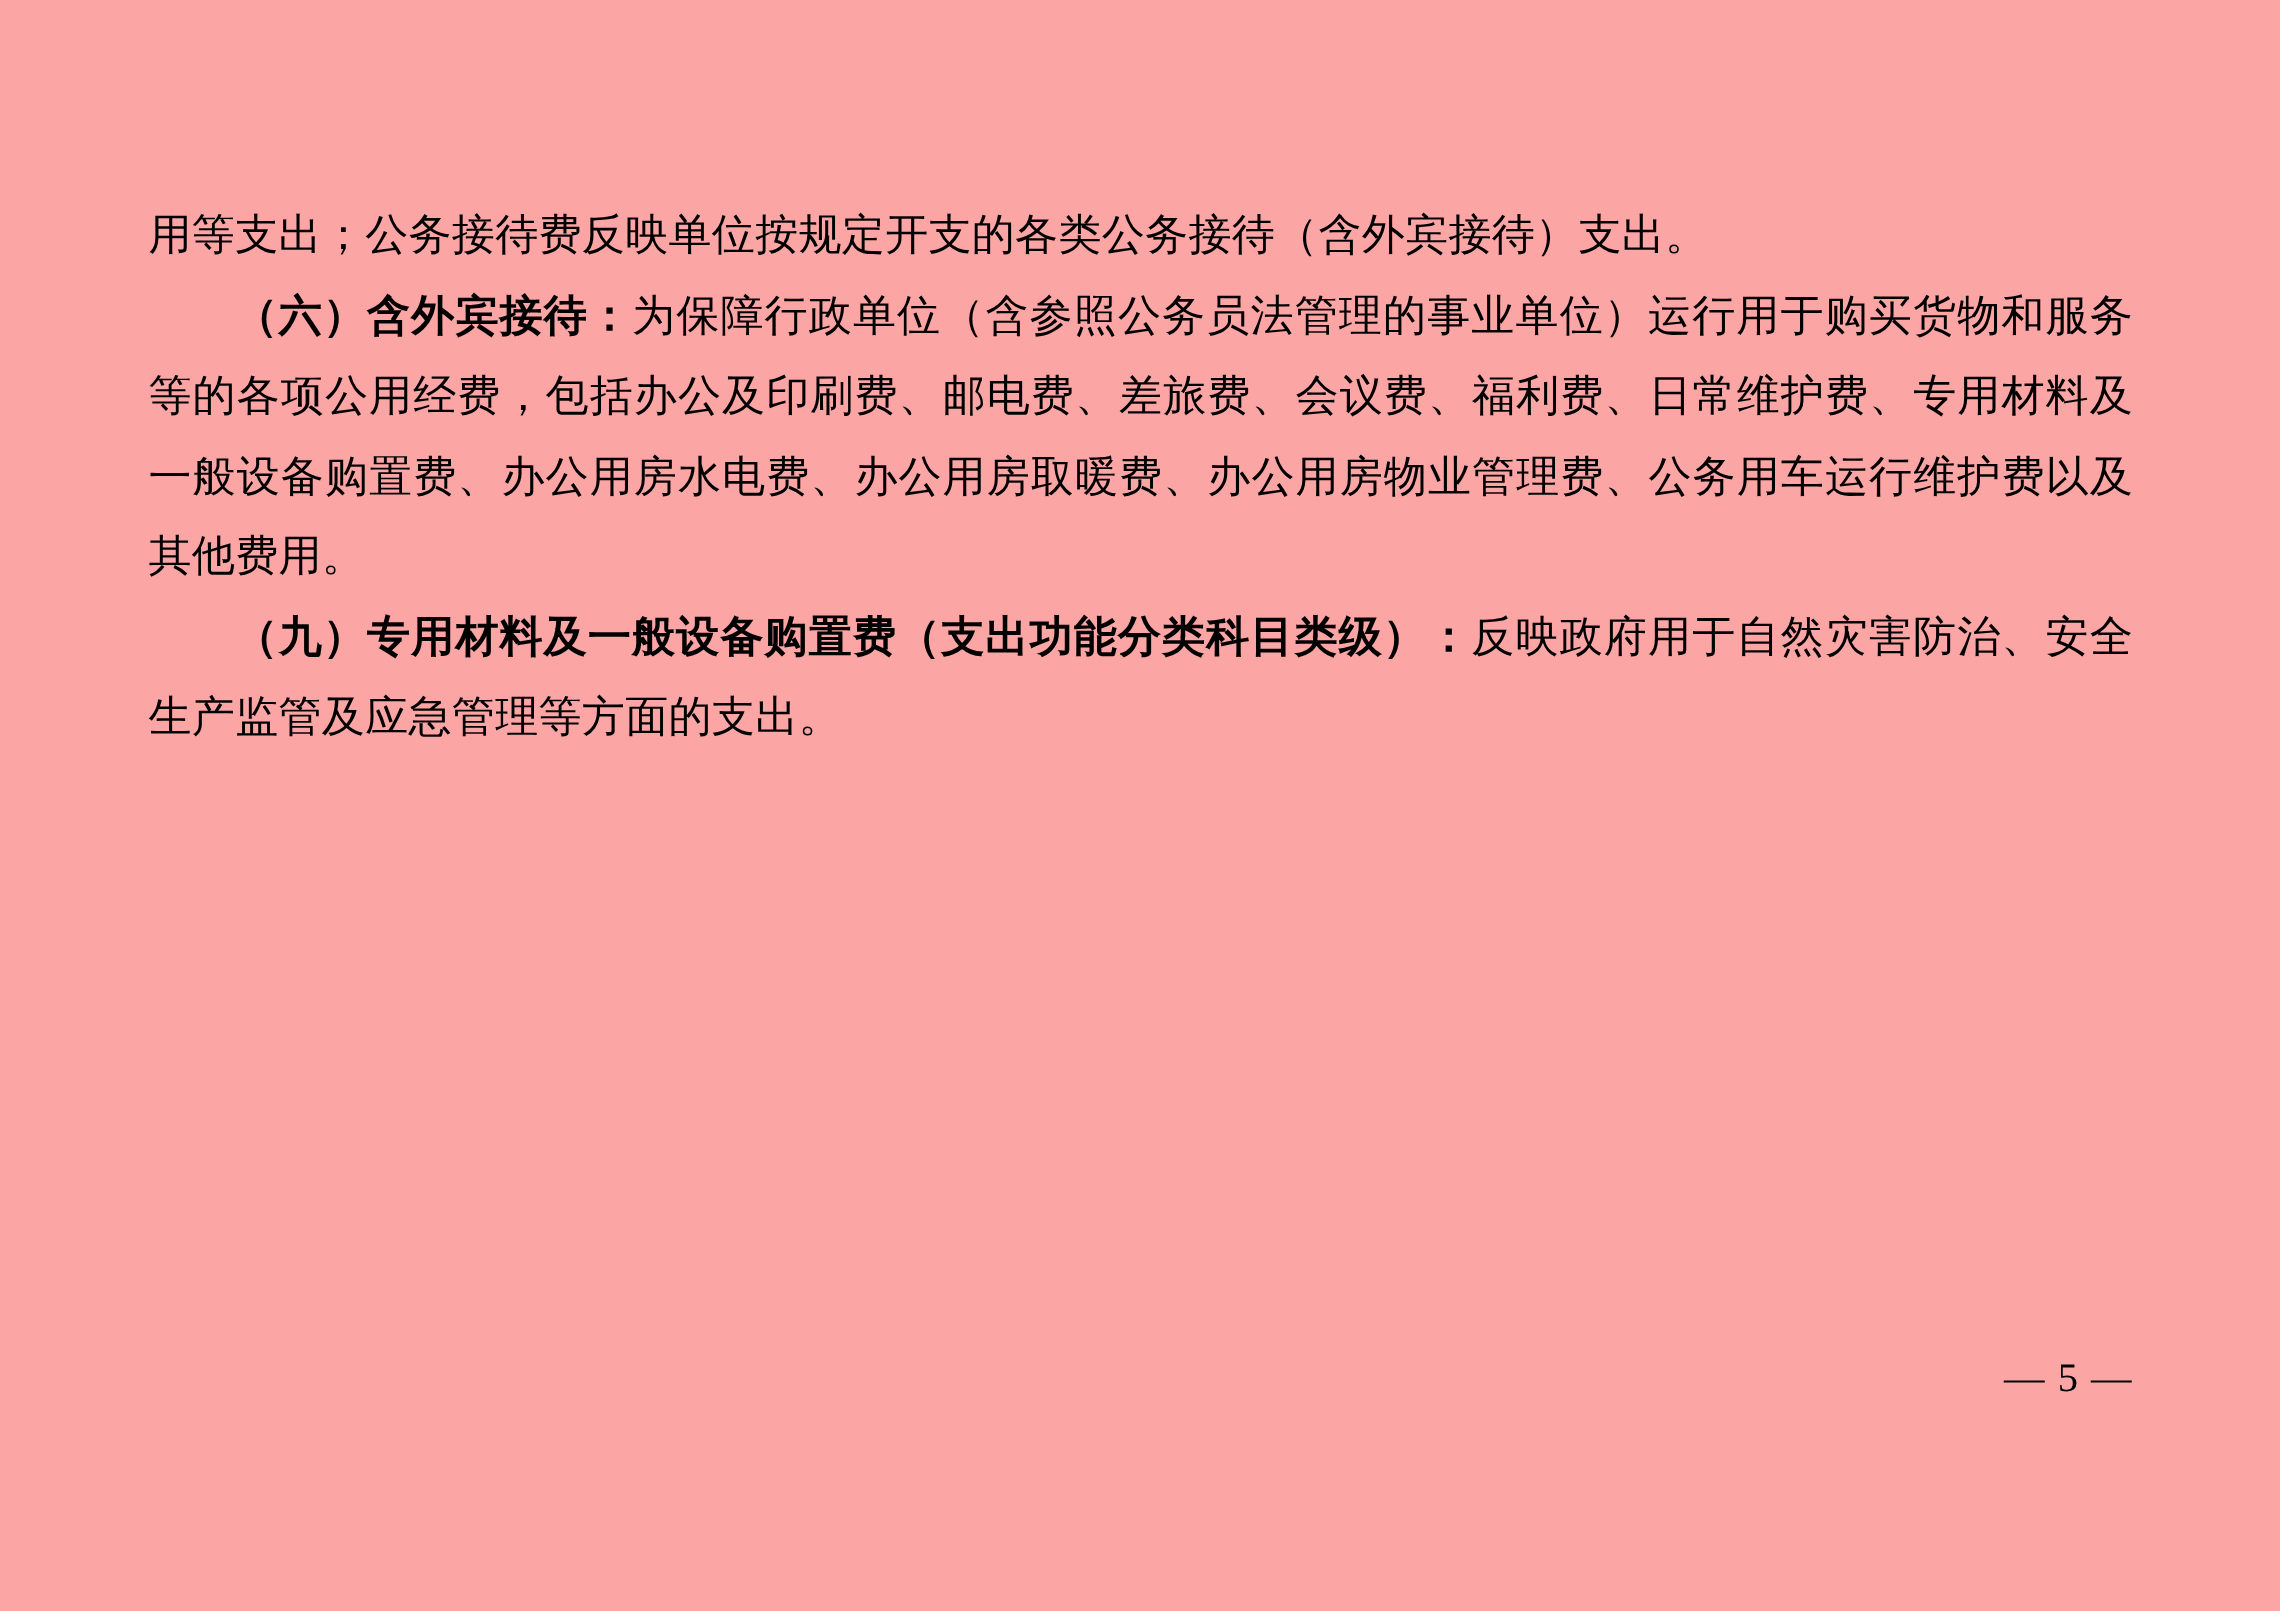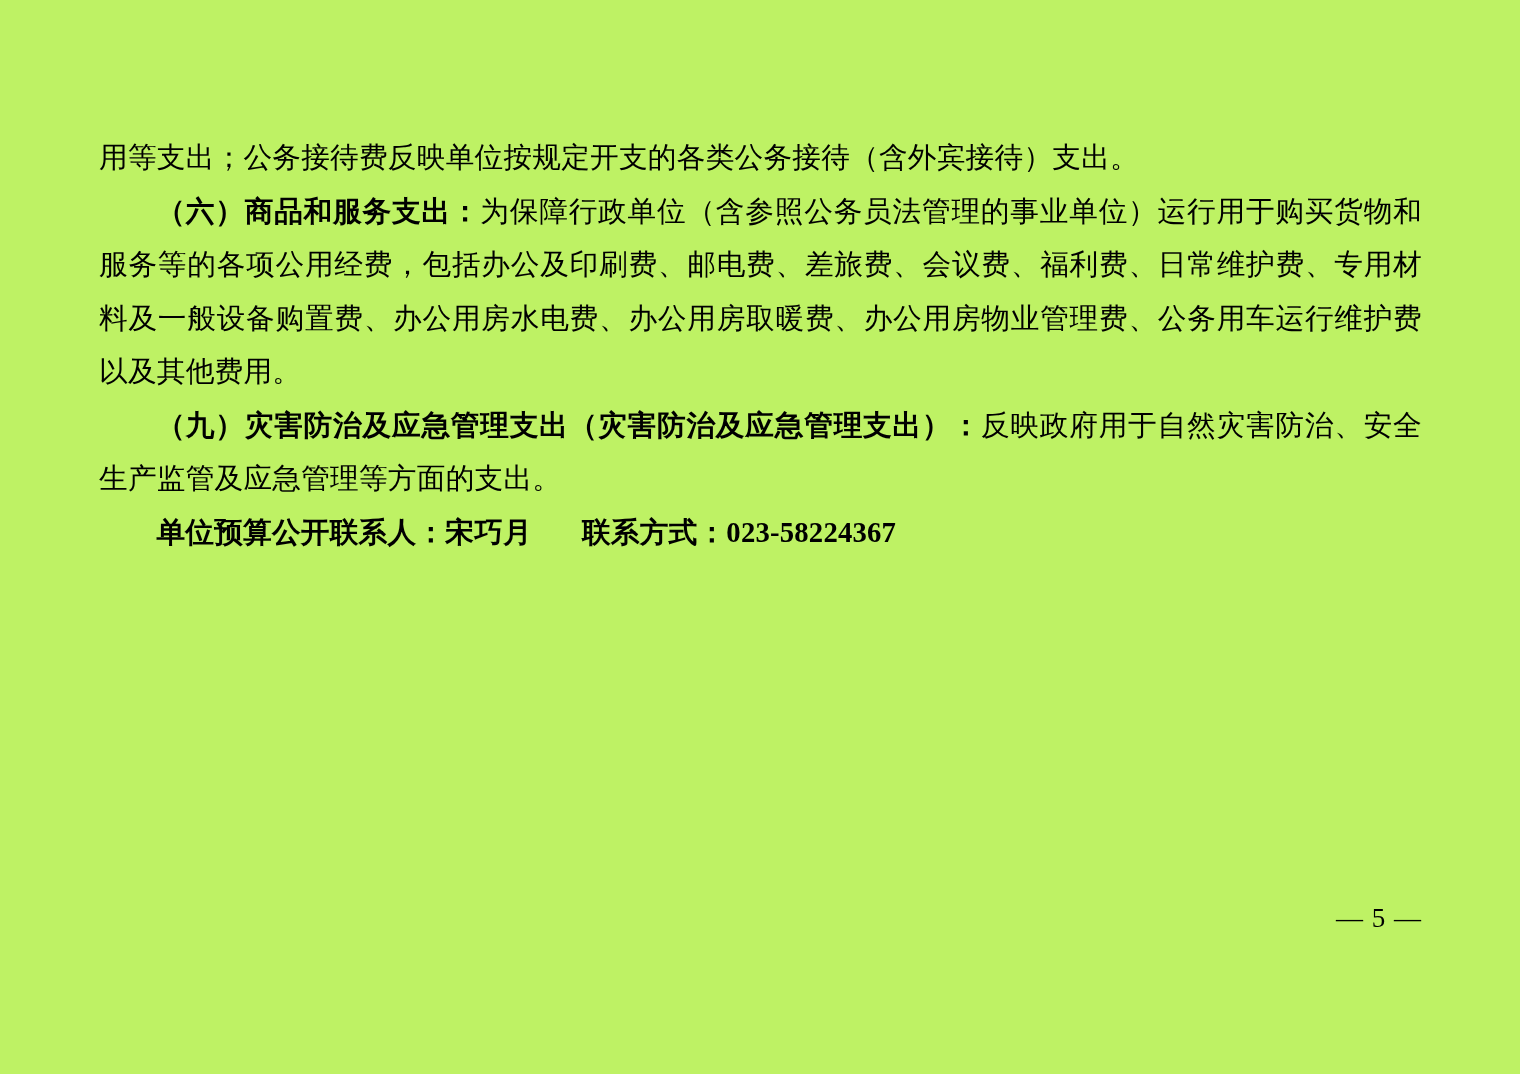--- a/index.html
+++ b/index.html
@@ -14,21 +14,21 @@
     overflow: hidden;
     font-family: "Liberation Serif", serif;
     color: #000000;
   }
   .page {
     position: absolute;
     left: 0;
     top: 0;
     width: 1520px;
     height: 1074px;
-    background: #bef264;
+    background: #fca5a5;
   }
   .content {
     position: absolute;
     left: 99px;
     top: 131px;
     width: 1323px;
     font-size: 28.7px;
     line-height: 53.5px;
     text-align: justify;
     text-justify: inter-ideograph;
@@ -69,30 +69,27 @@
 
 <div class="page">
 
   <div class="content">
 
     <p class="para no-indent">
       <span class="body-text">用等支出；公务接待费反映单位按规定开支的各类公务接待（含外宾接待）支出。</span>
     </p>
 
     <p class="para">
-      <span class="head">（六）商品和服务支出：</span><span class="body-text">为保障行政单位（含参照公务员法管理的事业单位）运行用于购买货物和服务等的各项公用经费，包括办公及印刷费、邮电费、差旅费、会议费、福利费、日常维护费、专用材料及一般设备购置费、办公用房水电费、办公用房取暖费、办公用房物业管理费、公务用车运行维护费以及其他费用。</span>
+      <span class="head">（六）含外宾接待：</span><span class="body-text">为保障行政单位（含参照公务员法管理的事业单位）运行用于购买货物和服务等的各项公用经费，包括办公及印刷费、邮电费、差旅费、会议费、福利费、日常维护费、专用材料及一般设备购置费、办公用房水电费、办公用房取暖费、办公用房物业管理费、公务用车运行维护费以及其他费用。</span>
     </p>
 
 
 
     <p class="para">
-      <span class="head">（九）灾害防治及应急管理支出（灾害防治及应急管理支出）：</span><span class="body-text">反映政府用于自然灾害防治、安全生产监管及应急管理等方面的支出。</span>
+      <span class="head">（九）专用材料及一般设备购置费（支出功能分类科目类级）：</span><span class="body-text">反映政府用于自然灾害防治、安全生产监管及应急管理等方面的支出。</span>
     </p>
 
-    <p class="contact-line">
-      <span class="contact-person">单位预算公开联系人：宋巧月</span><span class="contact-method">联系方式：023-58224367</span>
-    </p>
 
   </div>
 
   <div class="page-number">— 5 —</div>
 
 </div>
 
 </body></html>

